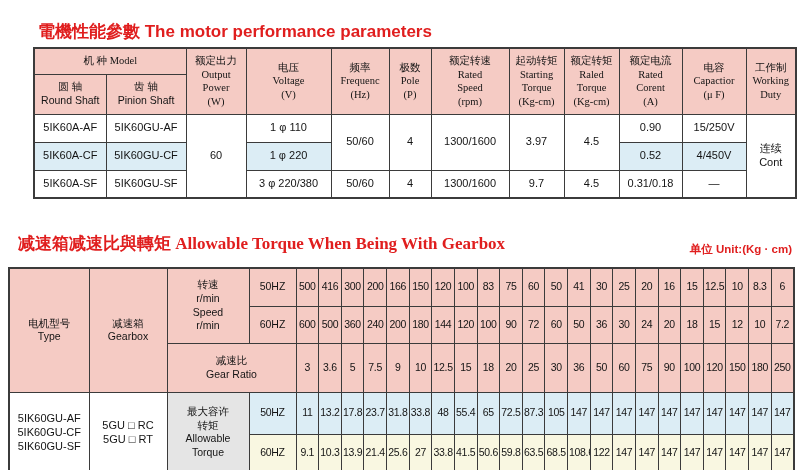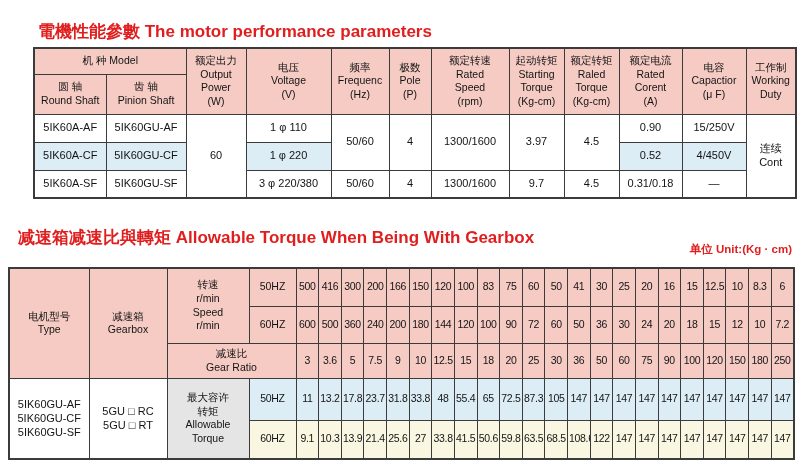--- a/index.html
+++ b/index.html
@@ -12,21 +12,21 @@
     overflow:hidden;
   }
   .title {
     position:absolute;
     color:var(--title-red,#e01e1e);
     font-weight:bold;
     font-size:17px;
     white-space:nowrap;
   }
   #title-motor { left:38px; top:9px;margin-top:11px; }
-  #title-gearbox { left:18px; top:226px; }
+  #title-gearbox { left:18px; top:232px;font-family:Liberation Serif, serif; }
   #unit-note {
     position:absolute; right:8px; top:242px;
     color:var(--title-red,#e01e1e);
     font-size:11.5px; font-weight:bold; white-space:nowrap;text-align:center;
   }
   table {
     border-collapse:collapse;
     table-layout:fixed;
     position:absolute;
     border:2px solid var(--border-dark,#3b3b3b);
@@ -38,30 +38,30 @@
     white-space:pre-line;
     font-weight:normal;
     padding:0 1px;
     overflow:hidden;
   }
   th { background:var(--header-pink,#f5cbc4); }
   
   #motor-table { left:33px; top:47px; width:762px; }
   #motor-table th { font-size:10.5px; line-height:1.3; }
   #motor-table td { font-size:11px; background:#fff; height:28px; line-height:1.25; }
-  #motor-table .h1 { height:26px; }
+  #motor-table .h1 { height:26px;font-family:Liberation Serif, serif; }
   #motor-table .h2 { height:40px; }
   #motor-table td.hl { background:var(--highlight-blue,#dcedf5); }
   
   #gearbox-table { left:8px; top:267px; width:787px; }
   #gearbox-table th { font-size:10.5px; line-height:1.3;text-align:center; }
   #gearbox-table td { font-size:10.5px; letter-spacing:-0.3px; line-height:1.3; }
   #gearbox-table .r1 { height:38px; }
   #gearbox-table .r2 { height:37px; }
-  #gearbox-table .r3 { height:35px; }
+  #gearbox-table .r3 { height:49px; }
   #gearbox-table .r4 { height:42px; }
   #gearbox-table .r5 { height:39px; }
   #gearbox-table td.pink { background:var(--header-pink,#f5cbc4); }
   #gearbox-table td.blue { background:var(--highlight-blue,#dcedf5); }
   #gearbox-table td.cream { background:var(--highlight-cream,#f9f7e1); }
   #gearbox-table td.white-cell { background:#ffffff; font-size:11px; letter-spacing:0; }
   #gearbox-table th.white-cell { background:#e5e5e5; }
 </style>
 </head>
 <body>

